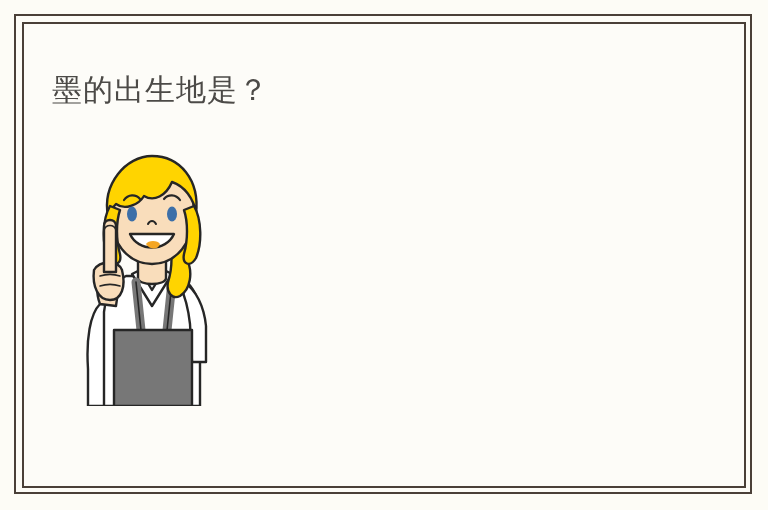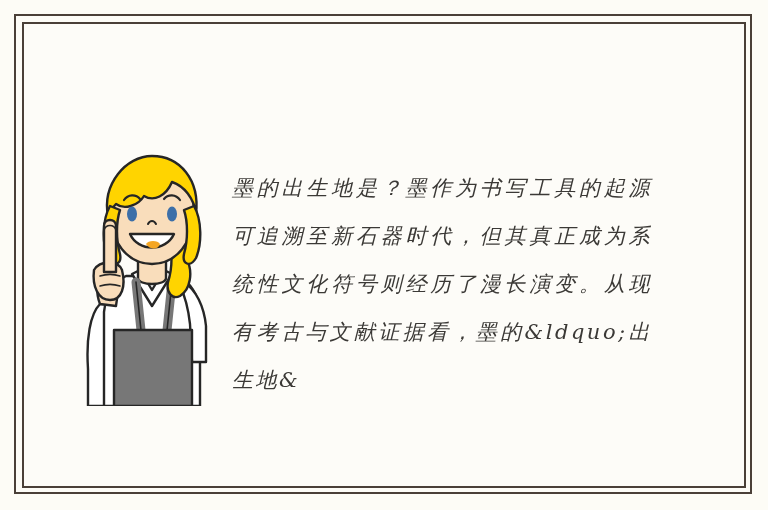--- a/index.html
+++ b/index.html
@@ -67,20 +67,21 @@
 </head>
 <body>
 
 <div class="page">
 
   <div class="frame-outer"></div>
   <div class="frame-inner"></div>
 
   <div class="content">
 
+    <div class="title">墨的出生地是？</div>
 
     <div class="body-row">
 
       <div class="illus">
         <svg width="140" height="252" viewBox="0 0 140 252" xmlns="http://www.w3.org/2000/svg">
           <g stroke="#262626" stroke-width="2.4" stroke-linejoin="round" stroke-linecap="round">
 
             <path d="M20 150 C10 160 6 185 8 215 L8 252 L34 252 L34 196 C34 176 30 160 26 150 Z" fill="#ffffff"></path>
 
             <path d="M46 122 C34 128 26 140 24 158 L24 252 L120 252 L120 158 C118 140 110 128 98 122 Z" fill="#ffffff"></path>
@@ -128,17 +129,16 @@
             <path d="M20 122 C26 120 34 120 40 122" fill="none" stroke-width="1.6"></path>
             <path d="M20 132 C26 130 34 130 40 132" fill="none" stroke-width="1.6"></path>
 
             <path d="M24 118 L24 72 C24 64 36 64 36 72 L36 118 Z" fill="#f9ddbb"></path>
             <path d="M24 76 C26 70 34 70 36 76" fill="none" stroke-width="1.6"></path>
 
           </g>
         </svg>
       </div>
 
-      <div class="article">墨的出生地是？墨作为书写工具的起源可追溯至新石器时代，但其真正成为系统性文化符号则经历了漫长演变。从现有考古与文献证据看，墨的&amp;ldquo;出生地&amp;</div>
 
     </div>
   </div>
 </div>
 
 </body></html>

